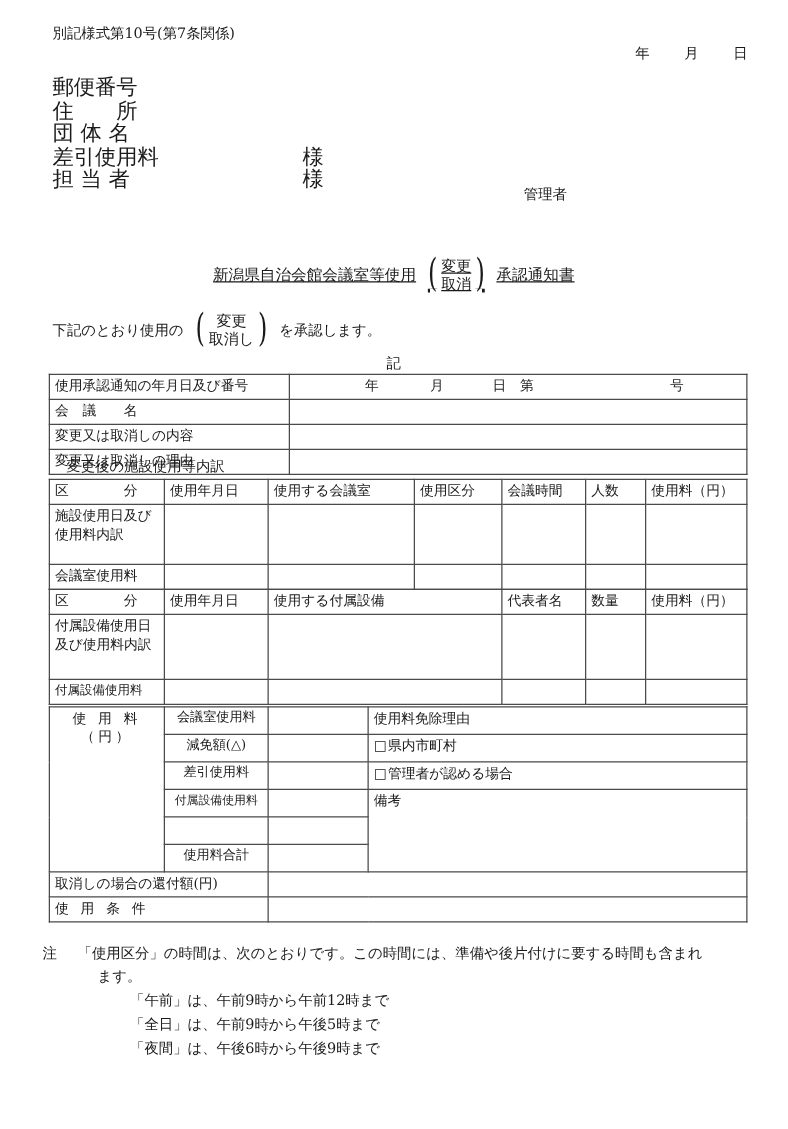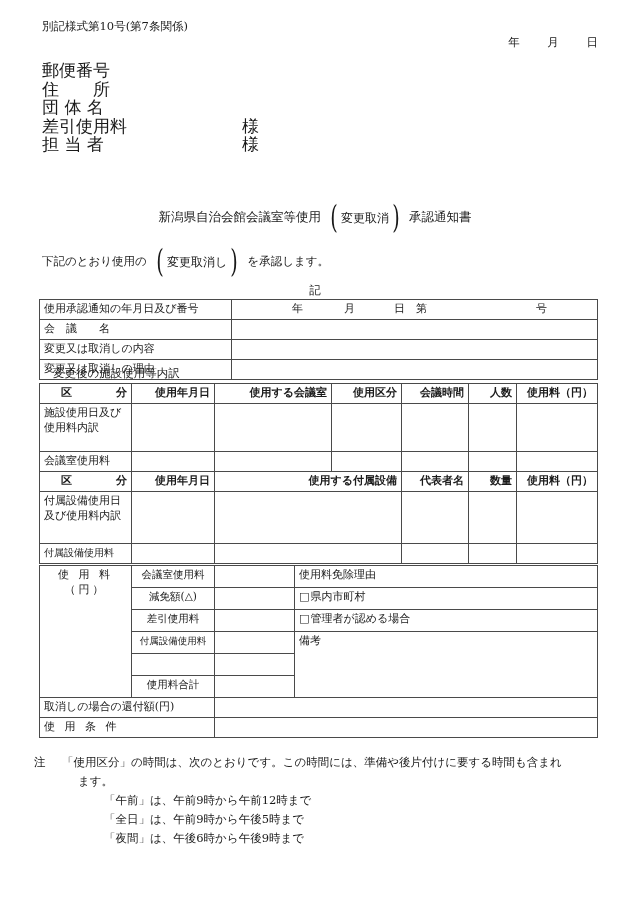--- a/index.html
+++ b/index.html
@@ -75,37 +75,38 @@
   
   .title-wrap {
     position: absolute;
     left: 0;
     top: 206px;
     width: 630px;
     display: flex;
     justify-content: center;
     align-items: center;
     font-size: 12.5px;
+    text-decoration: underline;
   }
   .brace-group {
     display: inline-flex;
     align-items: center;
     margin: 0 7px;
   }
   .brace {
     font-size: 31px;
     line-height: 0.75;
     font-family: "DejaVu Serif", serif;
     transform: scaleX(0.62);
     display: inline-block;
     color: #1a1a1a;
   }
   .brace-stack {
     display: inline-flex;
-    flex-direction: row;
+    flex-direction: column;
     align-items: center;
     line-height: 14px;
     font-size: 12px;
     padding: 0 1px;
   }
 
   .approve-line {
     position: absolute;
     left: 42px;
     top: 250px;
@@ -143,21 +144,21 @@
   .t4 { position: absolute; left: 39px; top: 565px; }
 
   .sect-label {
     position: absolute;
     left: 53px;
     top: 366px;
     font-size: 11.5px;
   }
 
   .c-label { text-align: left; }
-  .c-center { text-align: right; vertical-align: middle; font-weight: bold; }
+  .c-center { text-align: left; vertical-align: middle; }
   .c-mid { vertical-align: middle; }
   .date-cells {
     white-space: nowrap;
     padding-left: 56px;
   }
   .date-cells span { display: inline-block; }
   .dc-year { width: 52px; }
   .dc-mon { width: 50px; }
   .dc-day { width: 22px; }
   .dc-dai { width: 120px; }
@@ -219,20 +220,21 @@
       <span class="addr-label">差引使用料</span>
       <span class="addr-sama">様</span>
     </div>
     <div class="addr-row">
       <span class="addr-label">担 当 者</span>
       <span class="addr-sama">様</span>
     </div>
   </div>
 
   <div class="issuer">
+    <div class="mgr">管理者</div>
   </div>
 
   <div class="title-wrap">
     <span>新潟県自治会館会議室等使用</span>
     <span class="brace-group">
       <span class="brace">(</span>
       <span class="brace-stack">
         <span>変更</span>
         <span>取消</span>
       </span>

